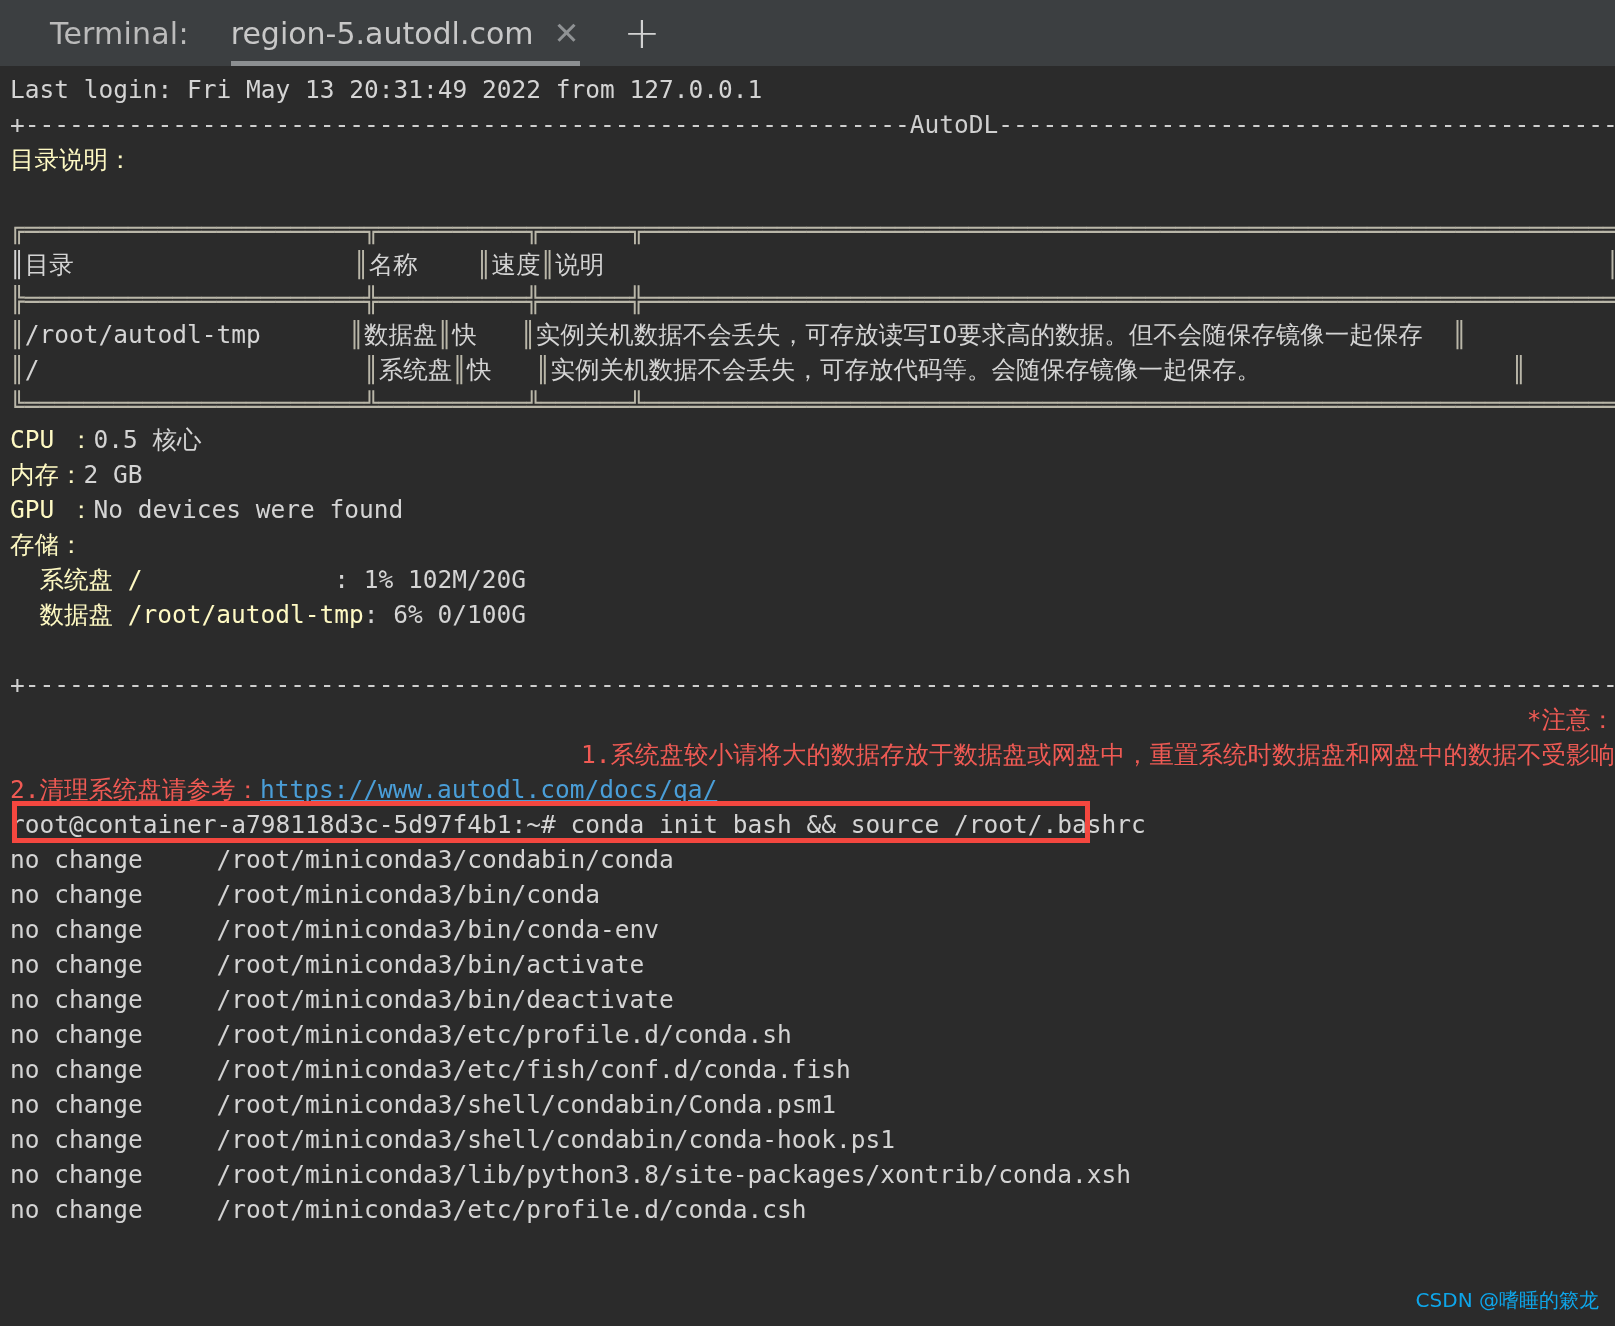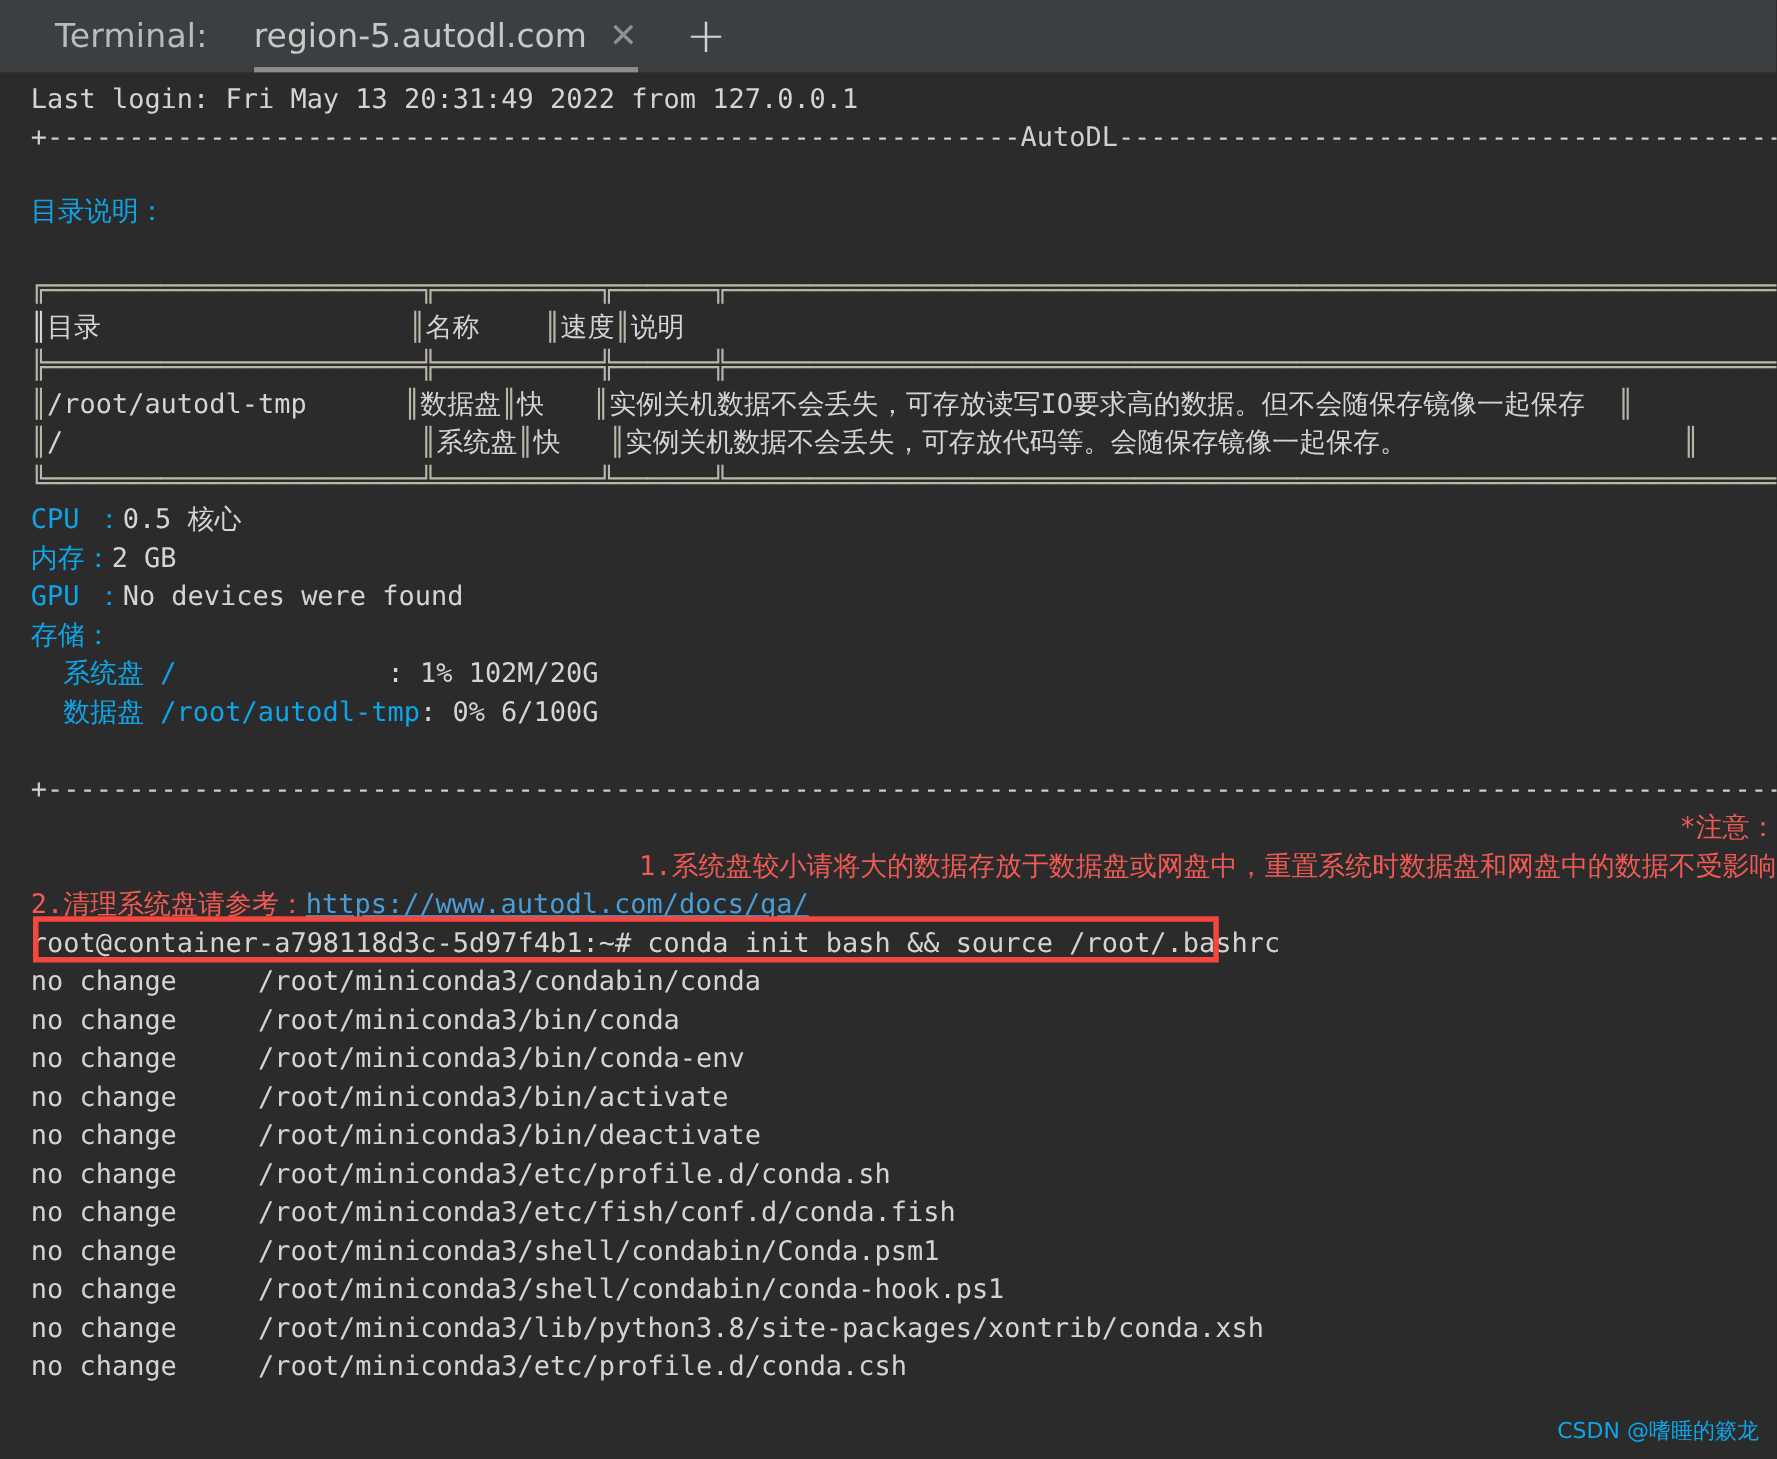--- a/index.html
+++ b/index.html
@@ -68,34 +68,34 @@
     margin-left: 44px;
     line-height: 0.8;
     cursor: pointer;
     font-weight: 300;
   }
 
   
   #terminal {
     position: relative;
     background: #2b2b2b;
-    padding: 6px 0 0 18px;
+    padding: 6px 0 0 0;
     height: 1260px;
     box-sizing: border-box;
   }
   .line {
     font-family: "DejaVu Sans Mono", monospace;
     font-size: 24.5px;
     line-height: 35px;
     color: #d4d4d4;
     white-space: pre;
     padding-left: 10px;
     letter-spacing: 0px;
   }
-  .green  { color: #0ea5e9; margin-top: 32px; }
+  .green  { color: #fef9c3; }
   .red    { color: #f05a54; text-align: right; }
   .white  { color: #d4d4d4; }
   .link   { color: #4a9ed8; text-decoration: underline; }
   .box    { color: #b9b6a8; }
   .dim    { color: #cfcfcf; }
 
   .blank { height: 35px; }
 
   
   #cmd-wrap {
@@ -161,21 +161,21 @@
   <div class="line"><span class="green">CPU ：</span><span class="white">0.5 核心</span></div>
 
   <div class="line"><span class="green">内存：</span><span class="white">2 GB</span></div>
 
   <div class="line"><span class="green">GPU ：</span><span class="white">No devices were found</span></div>
 
   <div class="line"><span class="green">存储：</span></div>
 
   <div class="line"><span class="green">  系统盘 /</span><span class="white">             </span><span class="white">: </span><span class="white">1% 102M/20G</span></div>
 
-  <div class="line"><span class="green">  数据盘 /root/autodl-tmp</span><span class="white">: </span><span class="white">0% 6/100G</span></div>
+  <div class="line"><span class="green">  数据盘 /root/autodl-tmp</span><span class="white">: </span><span class="white">6% 0/100G</span></div>
 
   <div class="blank"></div>
 
   <div class="line dim">+--------------------------------------------------------------------------------------------------------------------------------+</div>
 
   <div class="line red">*注意：</div>
   <div class="line red">1.系统盘较小请将大的数据存放于数据盘或网盘中，重置系统时数据盘和网盘中的数据不受影响</div>
   <div class="line"><span class="red">2.清理系统盘请参考：</span><span class="link">https://www.autodl.com/docs/qa/</span></div>
 
   <div class="line"><span id="cmd-wrap"><span id="cmd-box"></span><span class="white">root@container-a798118d3c-5d97f4b1:~# </span><span class="white">conda init bash &amp;&amp; source /root/.bashrc</span></span></div>

